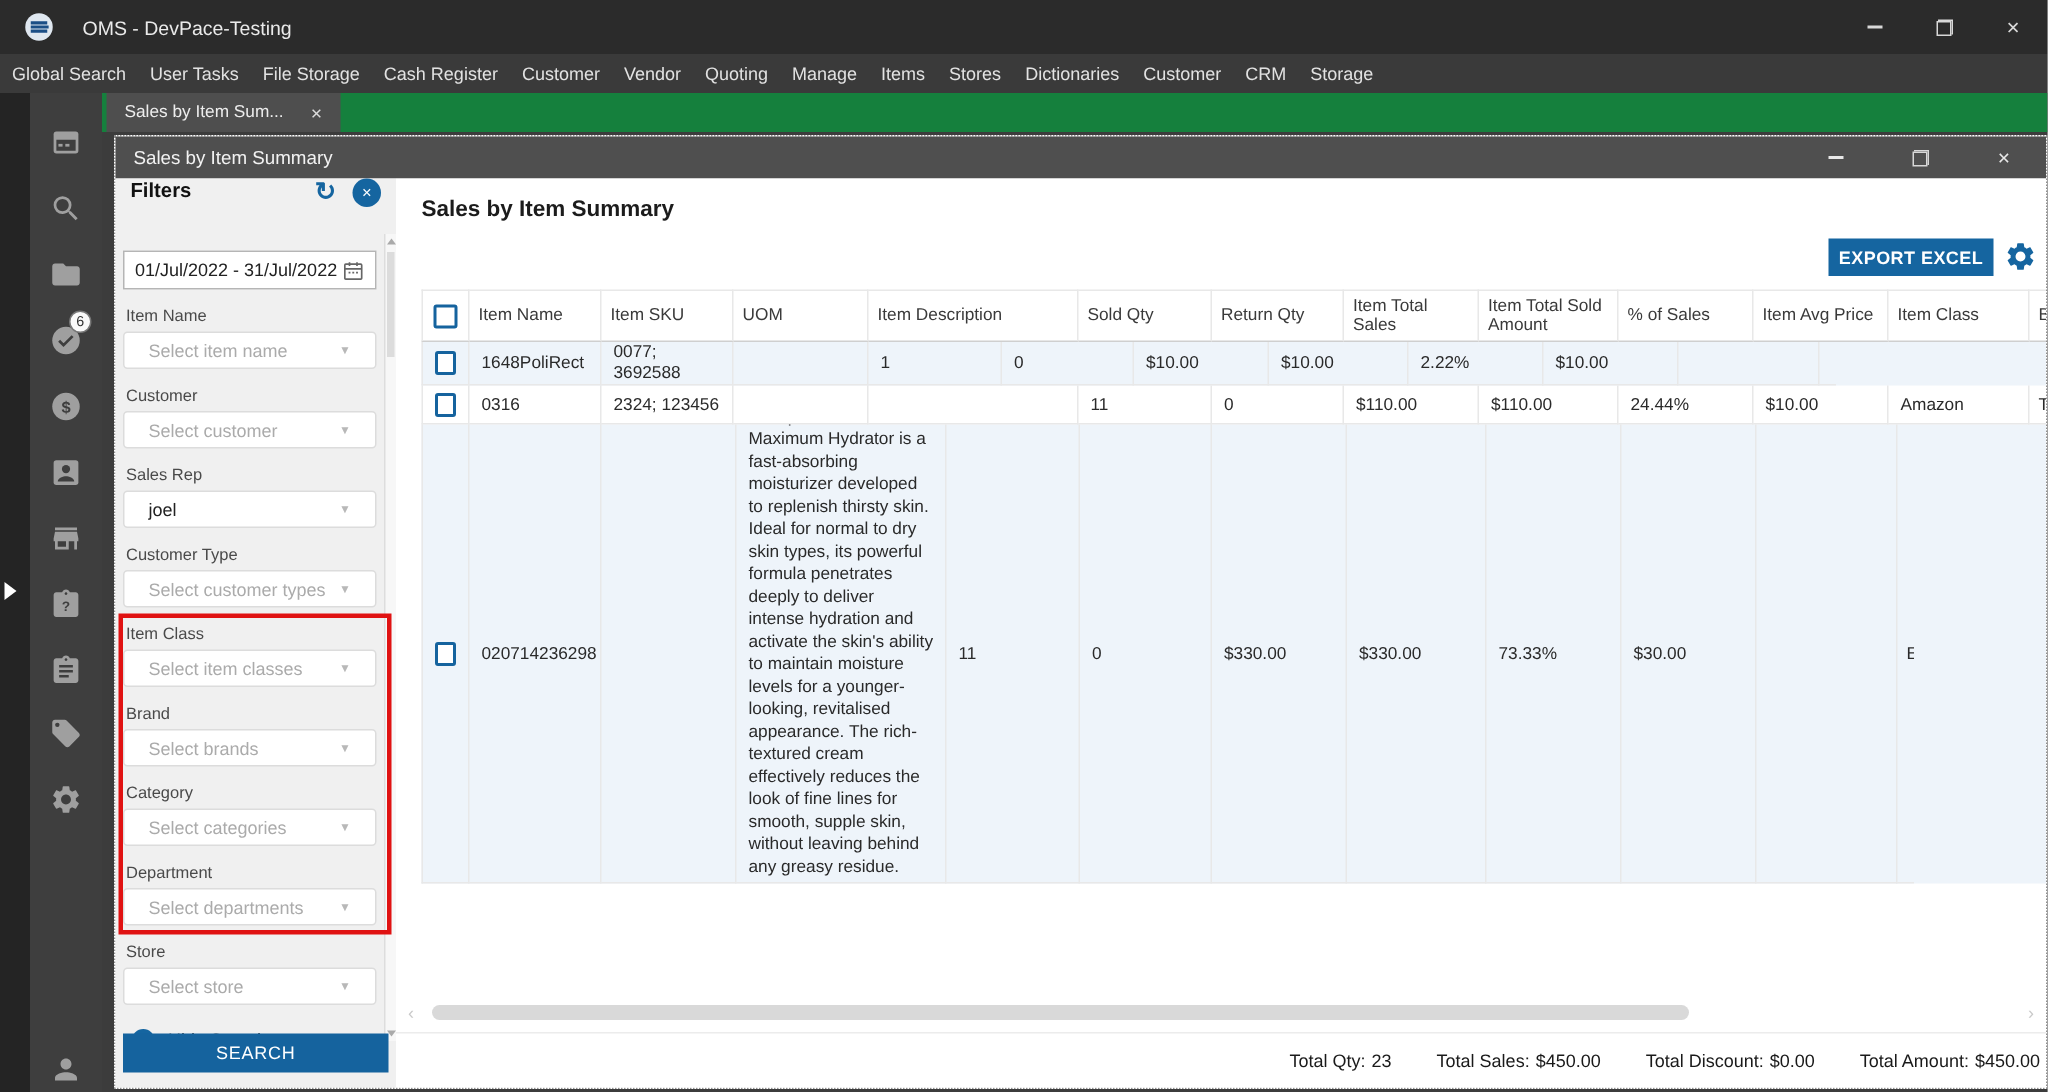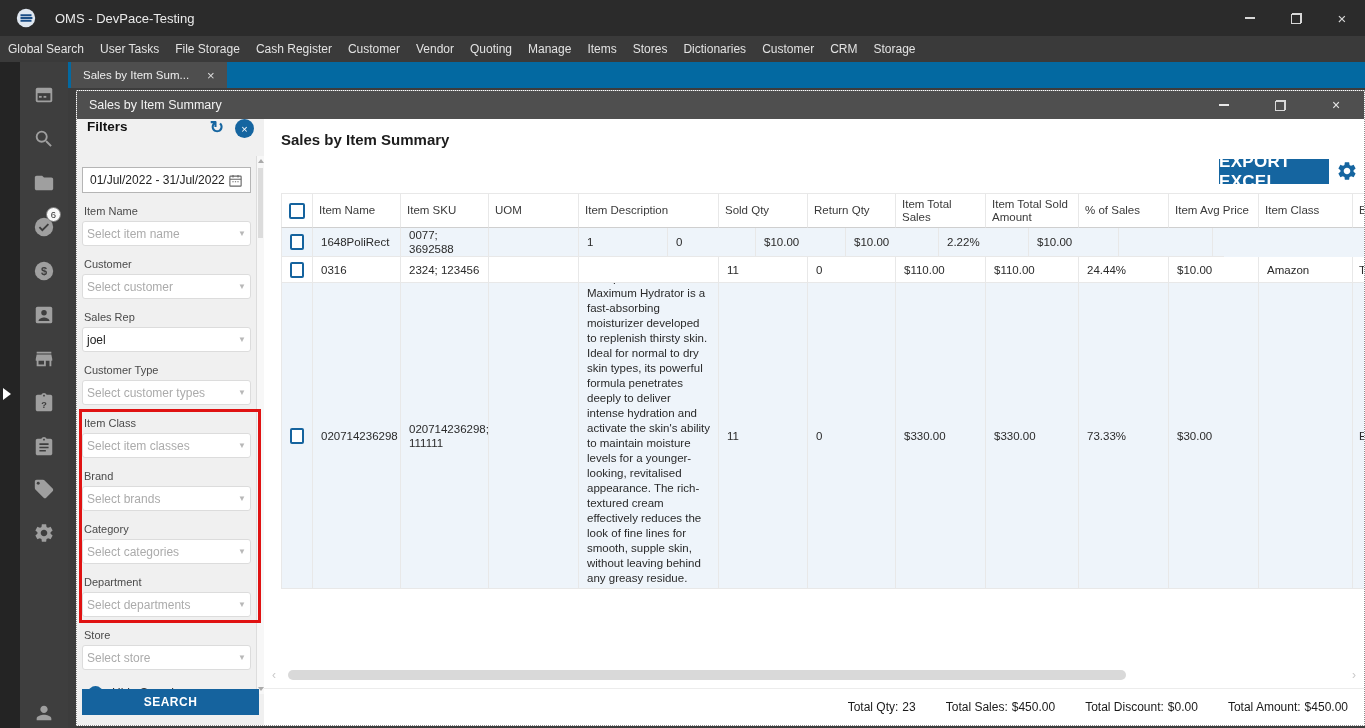--- a/index.html
+++ b/index.html
@@ -25,21 +25,21 @@
   
   .left-strip{position:absolute;left:0;top:62px;width:20px;height:666px;background:#242424}
   .expand-arrow{position:absolute;left:3px;top:326px;width:0;height:0;border-left:8px solid #fff;border-top:6px solid transparent;border-bottom:6px solid transparent}
   .sidebar{position:absolute;left:20px;top:62px;width:48px;height:666px;background:#3e3e3e}
   .side-icon{position:absolute;left:13px;width:22px;height:22px}
   .side-icon svg{width:22px;height:22px;fill:#9f9f9f}
   .badge{position:absolute;left:26px;top:145px;width:15px;height:15px;border-radius:50%;background:#fafafa;border:1px solid #777;color:#333;font-size:9.5px;display:flex;align-items:center;justify-content:center;z-index:2}
 
   
   .workspace{position:absolute;left:68px;top:62px;width:1297px;height:666px;background:#3c3c3c}
-  .tabbar{position:absolute;left:0;top:0;width:100%;height:26px;background:#0369a1;display:flex;align-items:flex-end}
+  .tabbar{position:absolute;left:0;top:0;width:100%;height:26px;background:#15803d;display:flex;align-items:flex-end}
   .tab{height:26px;background:#4e4e4e;display:flex;align-items:center;padding:0 12px;margin-left:3px;gap:18px}
   .tab-label{font-size:11.5px;color:#ededed}
   .tab-close{font-size:13px;color:#dcdcdc;line-height:1}
 
   
   .mdi{position:absolute;left:8px;top:28px;width:1289px;height:636px;border:1px dotted #8f8f8f;background:#fff}
   .win-titlebar{height:28px;background:#4f4f4f;display:flex;align-items:center}
   .win-title{color:#f2f2f2;font-size:12.5px;margin-left:12px}
   .win-controls{margin-left:auto;display:flex;height:100%}
   .win-btn{width:56px;display:flex;align-items:center;justify-content:center;color:#e8e8e8;font-size:14px}
@@ -48,38 +48,38 @@
   
   .filters{width:187px;background:#f0f0f0;position:relative;flex-shrink:0}
   .filters-header{height:37px;display:flex;align-items:flex-start;padding:0 10px}
   .filters-title{font-weight:bold;font-size:13.5px;color:#111}
   .refresh{margin-left:auto;color:#1565a0;font-size:17px;font-weight:bold;margin-right:11px;line-height:1}
   .fclose{width:19px;height:19px;border-radius:50%;background:#1565a0;color:#fff;font-size:11px;display:flex;align-items:center;justify-content:center}
   .fscrollarea{position:absolute;left:0;top:37px;width:179px;height:538px;overflow:hidden;padding:0 5px}
   .date-box{margin-top:11px;height:26px;background:#fff;border:1px solid #b5b5b5;display:flex;align-items:center;padding:0 7px;font-size:12px;color:#222}
   .date-box svg{margin-left:auto}
   .flabel{margin:12px 2px 4px;font-size:11px;color:#4a4a4a;line-height:12px}
-  .fselect{height:25px;background:#fff;border:1px solid #dcdcdc;border-radius:3px;display:flex;align-items:center;padding:0 4px;font-size:12px;color:#ababab}
+  .fselect{height:25px;background:#fff;border:1px solid #dcdcdc;border-radius:3px;display:flex;align-items:center;padding:0 16px;font-size:12px;color:#ababab}
   .fselect.filled{color:#222}
   .chev{margin-left:auto;font-size:8px;color:#b8b8b8}
   .toggle-row{margin-top:10px;display:flex;align-items:center;height:26px}
   .toggle-knob{width:15px;height:15px;border-radius:50%;background:#1565a0;margin-left:6px;flex-shrink:0}
   .toggle-label{font-size:12px;color:#333;margin-left:9px;white-space:nowrap}
   .highlight-rect{position:absolute;left:2px;top:290px;width:182px;height:214px;border:3px solid #e01212;pointer-events:none;z-index:3}
   .fscrollbar{position:absolute;right:0;top:37px;width:8px;height:538px;background:#f7f7f7;border-left:1px solid #ddd}
   .fsb-up,.fsb-down{position:absolute;left:1px;width:0;height:0;border-left:3px solid transparent;border-right:3px solid transparent}
   .fsb-up{top:3px;border-bottom:4px solid #aaa}
   .fsb-down{bottom:3px;border-top:4px solid #aaa}
   .fsb-thumb{position:absolute;left:1px;top:12px;width:5px;height:70px;background:#dcdcdc}
-  .search-btn{position:absolute;left:5px;bottom:10px;width:177px;height:26px;background:#15639e;color:#fff;font-size:12px;font-weight:bold;display:flex;align-items:center;justify-content:center;letter-spacing:.5px;z-index:4}
+  .search-btn{position:absolute;left:5px;bottom:10px;width:177px;height:26px;background:#15639e;color:#fff;font-size:12px;font-weight:normal;display:flex;align-items:center;justify-content:center;letter-spacing:.5px;z-index:4}
 
   
   .main{flex:1;position:relative;background:#fff;overflow:hidden}
   .main-title{position:absolute;left:17px;top:12px;font-size:15px;font-weight:bold;color:#1c1c1c}
-  .export-btn{position:absolute;right:35px;top:40px;width:110px;height:25px;background:#1565a0;color:#fff;font-size:17px;font-weight:bold;display:flex;align-items:center;justify-content:center;letter-spacing:.3px}
+  .export-btn{position:absolute;right:35px;top:40px;width:110px;height:25px;background:#1565a0;color:#fff;font-size:12px;font-weight:bold;display:flex;align-items:center;justify-content:center;letter-spacing:.3px}
   .gear-btn{position:absolute;right:6px;top:41px;width:22px;height:22px}
   .gear-btn svg{width:22px;height:22px;fill:#1565a0}
 
   .grid{position:absolute;left:17px;top:74px;width:1083px}
   .grow{display:flex}
   .gcell{flex-shrink:0;border-right:1px solid #e8e8e8;border-bottom:1px solid #e8e8e8;padding:3px 8px;display:flex;align-items:center;font-size:11.5px;color:#2a2a2a;overflow:hidden;line-height:14px}
   .grow .gcell:first-child{border-left:1px solid #e8e8e8}
   .ghead .gcell{color:#3a3a3a;border-top:1px solid #e8e8e8;border-bottom:1px solid #cfcfcf;min-height:35px;padding:3px 6px;line-height:13px}
   .c0{width:32px;justify-content:center}
   .c1{width:88px}.c2{width:88px}.c3{width:90px}
@@ -89,21 +89,21 @@
   .c12{width:11px;border-right:none;padding:3px 0 3px 6px}
   .r1{height:29px}.r2{height:26px}.r3{height:306px}
   .row-alt{background:#eef4fa}
   .cb{width:16px;height:16px;border:2px solid #15639e;border-radius:2px;background:#fff}
 
   .hscroll{position:absolute;left:4px;top:550px;width:1092px;height:12px;display:flex;align-items:center}
   .hs-chev{font-size:12px;color:#c9c9c9;width:12px;text-align:center;line-height:12px}
   .hs-track{flex:1;height:10px;position:relative}
   .hs-thumb{position:absolute;left:8px;top:0;width:838px;height:10px;background:#d9d9d9;border-radius:5px}
 
-  .mfooter{position:absolute;left:0;bottom:0;width:100%;height:37px;border-top:1px solid #ececec;display:flex;align-items:center;justify-content:flex-end;gap:30px;padding-right:16px;font-size:12px;color:#1a1a1a;background:#fff}
+  .mfooter{position:absolute;left:0;bottom:0;width:100%;height:37px;border-top:1px solid #ececec;display:flex;align-items:center;justify-content:flex-end;gap:30px;padding-right:4px;font-size:12px;color:#1a1a1a;background:#fff}
   .total-item{display:flex;gap:4px;white-space:nowrap}
 </style>
 </head>
 <body>
 
 <div class="titlebar">
   <svg class="logo" viewBox="0 0 24 24">
       <circle cx="12" cy="12" r="10" fill="#dfe7f0"></circle>
       <path d="M6 9h12M6 12h13M6 15h12" stroke="#1b4e86" stroke-width="2.2" fill="none"></path>
     </svg>
@@ -377,21 +377,20 @@
             <div class="gcell c10">$10.00</div>
             <div class="gcell c11">Amazon</div>
             <div class="gcell c12">T</div>
           </div>
 
           <div class="grow r3 row-alt">
             <div class="gcell c0">
                 <span class="cb"></span>
               </div>
             <div class="gcell c1">020714236298</div>
-            <div class="gcell c2">020714236298; 111111</div>
             <div class="gcell c3"></div>
             <div class="gcell c4">Clinique for Men Maximum Hydrator is a fast-absorbing moisturizer developed to replenish thirsty skin. Ideal for normal to dry skin types, its powerful formula penetrates deeply to deliver intense hydration and activate the skin's ability to maintain moisture levels for a younger-looking, revitalised appearance. The rich-textured cream effectively reduces the look of fine lines for smooth, supple skin, without leaving behind any greasy residue. E.N.</div>
             <div class="gcell c5">11</div>
             <div class="gcell c6">0</div>
             <div class="gcell c7">$330.00</div>
             <div class="gcell c8">$330.00</div>
             <div class="gcell c9">73.33%</div>
             <div class="gcell c10">$30.00</div>
             <div class="gcell c11"></div>
             <div class="gcell c12">E</div>

